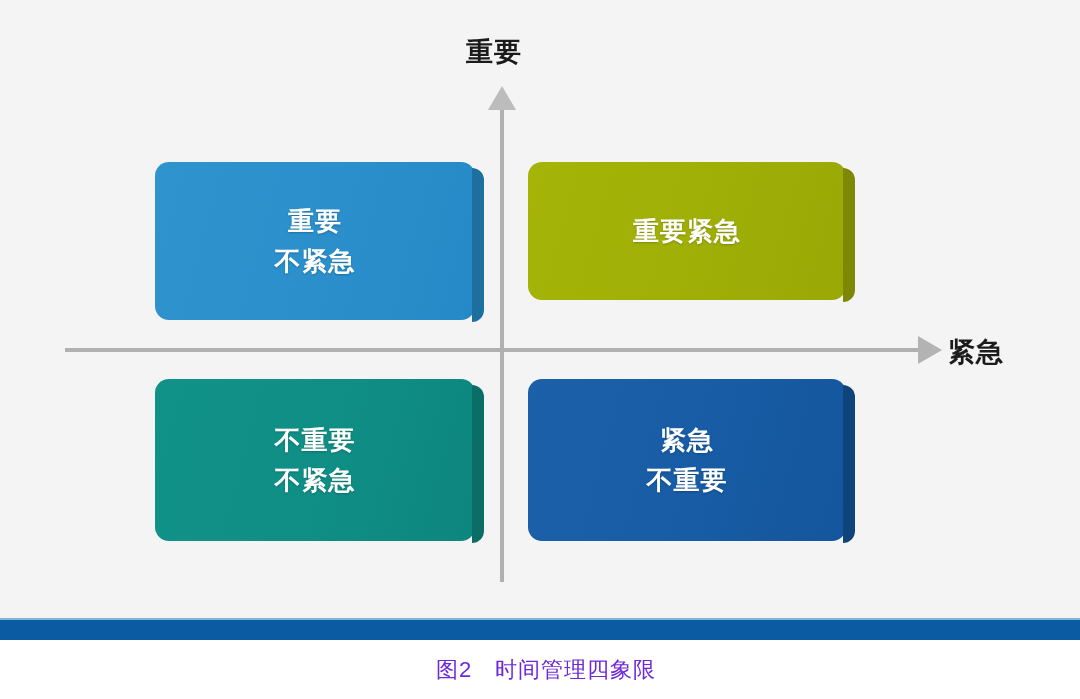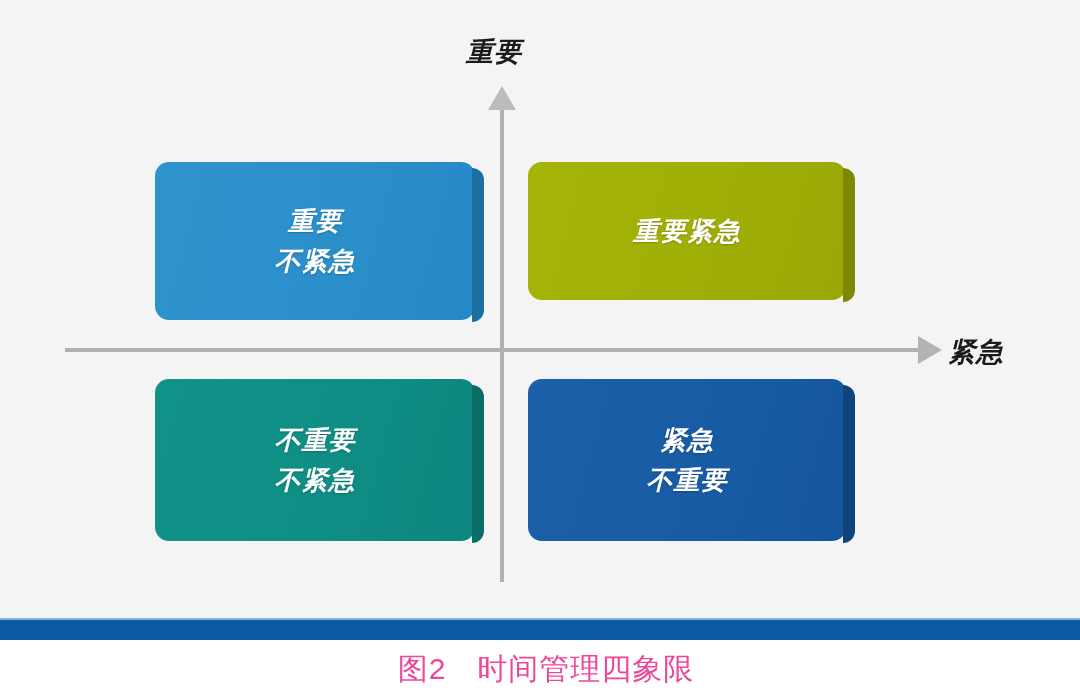--- a/index.html
+++ b/index.html
@@ -21,21 +21,20 @@
   }
 
   
   #figure {
     position: absolute;
     left: 0;
     top: 0;
     width: 1080px;
     height: 618px;
     background: #f4f4f4;
-    font-style: italic;
   }
 
   
   .axis-line {
     position: absolute;
     background: #b0b0b0;
   }
   #x-axis-line {
     left: 65px;
     top: 348px;
@@ -172,22 +171,22 @@
     left: 0;
     top: 640px;
     width: 1080px;
     height: 59px;
     background: #ffffff;
     display: flex;
     align-items: center;
     justify-content: center;
   }
   #caption-text {
-    font-size: 30px;
-    color: #ec4899;
+    font-size: 22px;
+    color: #6d28d9;
     letter-spacing: 1px;
     white-space: pre;
     margin-left: 12px;
   }
 </style>
 </head>
 <body>
 
 <div id="page">
 

